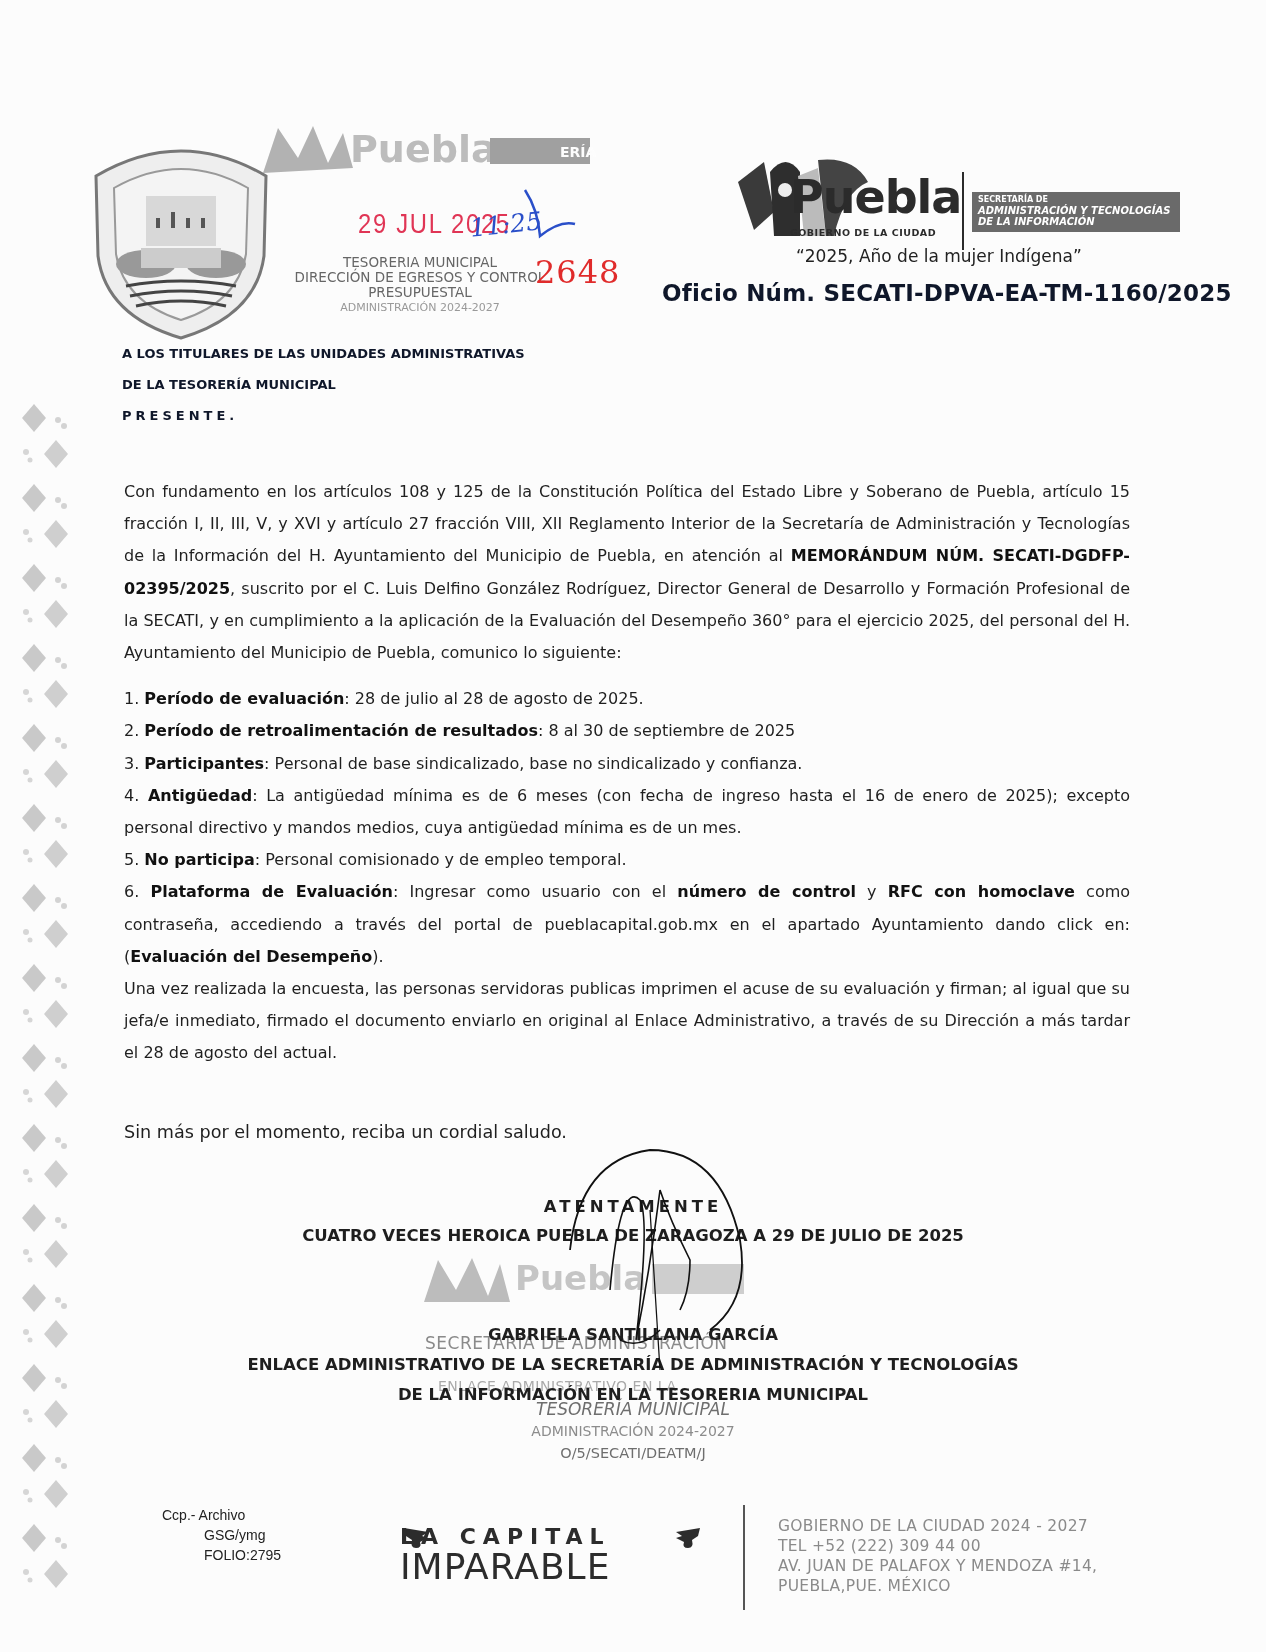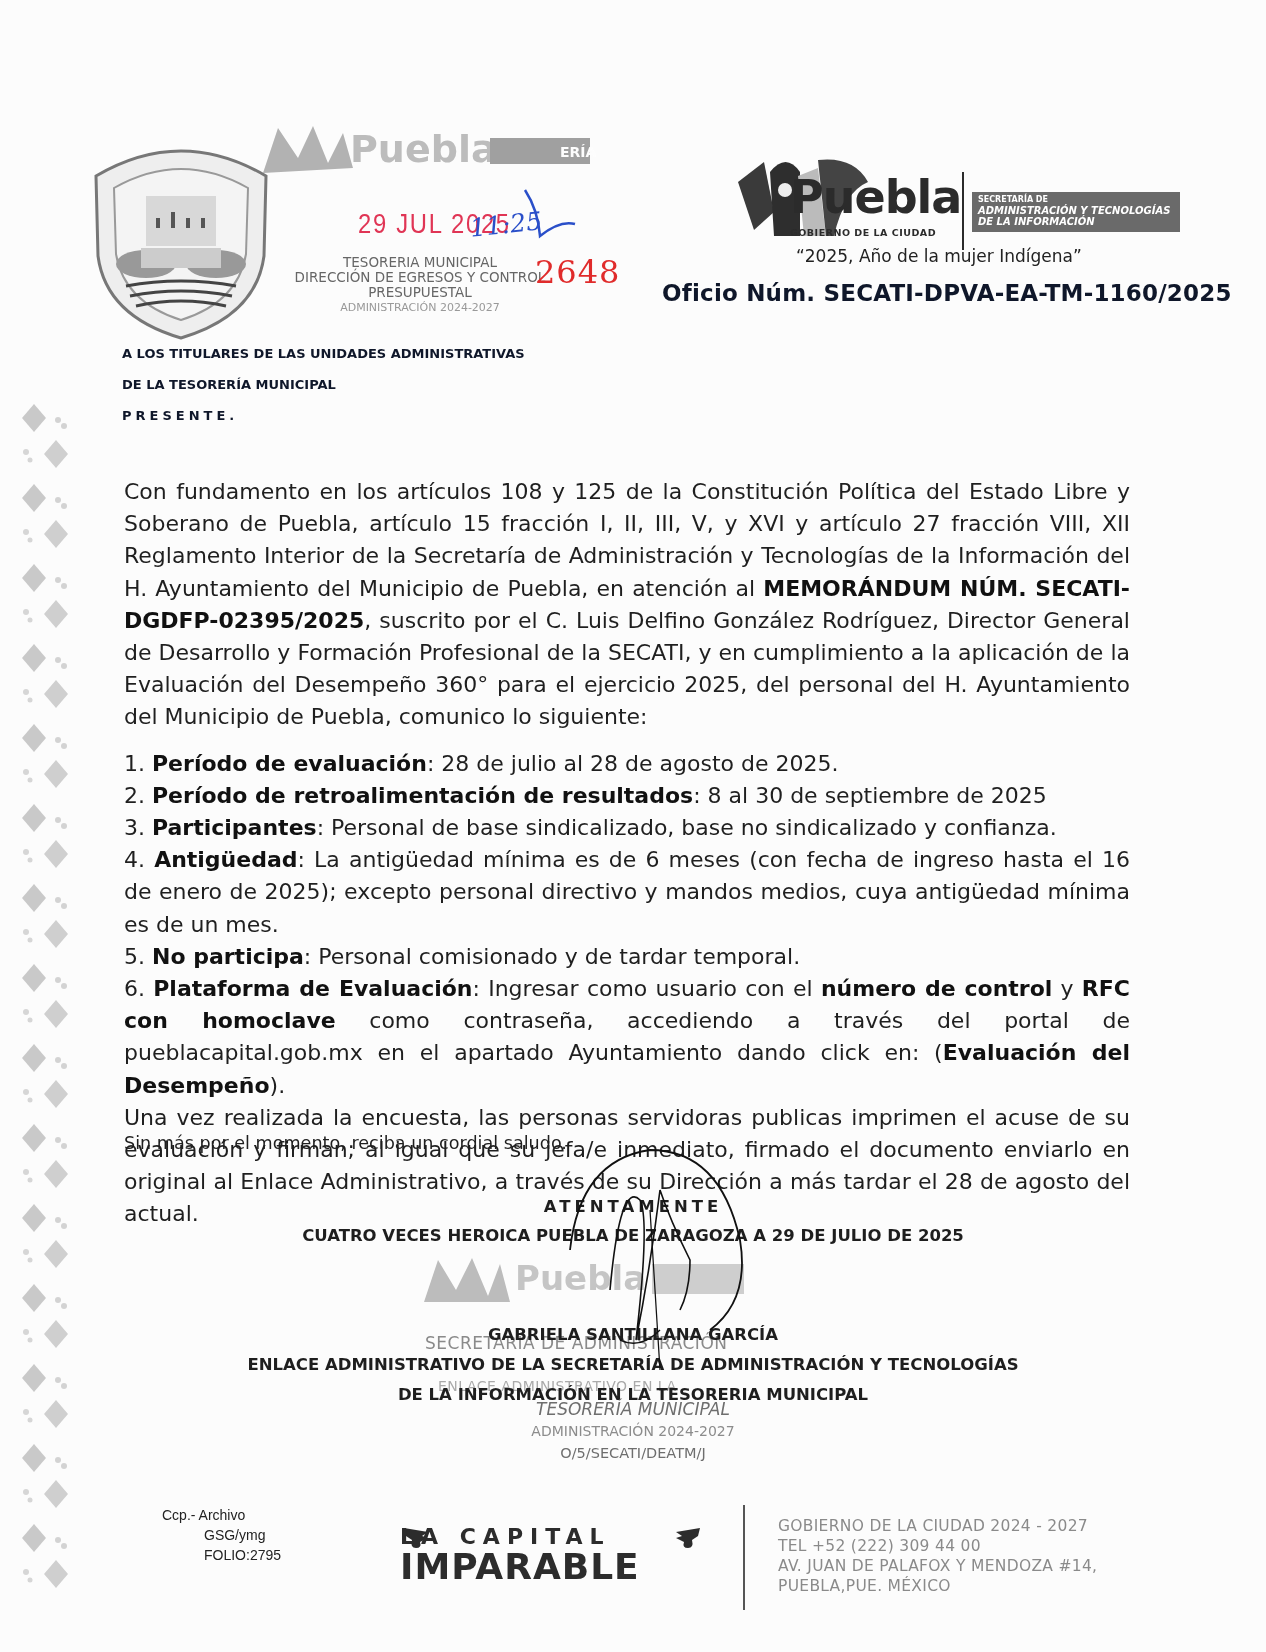--- a/index.html
+++ b/index.html
@@ -36,48 +36,48 @@
   .motto { left: 796px; top: 246px; font-size: 17px; color: #222; }
   .oficio { left: 662px; top: 280px; font-size: 23px; font-weight: bold; color: #0f172a; letter-spacing: .2px; }
 
   
   .addressee { left: 122px; top: 338px; font-weight: bold; font-size: 13px; line-height: 31px; color: #0f172a; }
   .addressee .present { letter-spacing: 4px; }
 
   
   .body-text {
     left: 124px; top: 476px; width: 1006px;
-    font-size: 22px; line-height: 32.2px; color: #1f1f1f; text-align: justify;
+    font-size: 16px; line-height: 32.2px; color: #1f1f1f; text-align: justify;
   }
   .body-text p { margin: 0; }
   .body-text .gap { height: 14px; }
   .body-text b { color: #111; }
   .list-item { margin: 0; }
 
-  .closing { left: 124px; top: 1122px; font-size: 17.6px; color: #1f1f1f; margin-top: 11px; }
+  .closing { left: 124px; top: 1122px; font-size: 17.6px; color: #1f1f1f; }
 
   
   .signature { left: 540px; top: 1140px; width: 240px; height: 230px; }
   .atentamente { left: 0; width: 1266px; top: 1197px; text-align: center; font-weight: bold; font-size: 16.5px; letter-spacing: 4px; }
   .place-date { left: 0; width: 1266px; top: 1226px; text-align: center; font-weight: bold; font-size: 16.5px; }
   .seal-logo { left: 420px; top: 1252px; width: 340px; height: 55px; opacity: .55; }
   .seal-ghost { left: 425px; top: 1333px; color: #8a8a8a; font-size: 17px; letter-spacing: .5px; }
   .seal-ghost2 { left: 438px; top: 1378px; color: #aaa; font-size: 14px; letter-spacing: .5px; }
   .signer { left: 0; width: 1266px; top: 1320px; text-align: center; font-weight: bold; font-size: 16.5px; line-height: 30px; }
   .seal-lines { left: 0; width: 1266px; top: 1398px; text-align: center; color: #6e6e6e; line-height: 22px; }
   .seal-lines .l1 { font-size: 17px; font-style: italic; }
   .seal-lines .l2 { font-size: 14px; color: #8c8c8c; }
   .seal-lines .l3 { font-size: 14.5px; }
 
   
   .ccp { left: 162px; top: 1505px; font-family: "Liberation Sans", sans-serif; font-size: 14px; line-height: 20px; color: #222; }
   .ccp .indent { padding-left: 42px; display: block; }
   .footer-brand { left: 400px; top: 1525px; width: 300px; color: #2c2c2c; }
   .footer-brand .t1 { font-size: 22px; font-weight: bold; letter-spacing: 7px; line-height: 24px; }
-  .footer-brand .t2 { font-size: 36px; font-weight: bold; letter-spacing: 1px; line-height: 36px; }
+  .footer-brand .t2 { font-size: 36px; font-weight: normal; letter-spacing: 1px; line-height: 36px; }
   .wing-l { left: 402px; top: 1526px; width: 30px; height: 24px; }
   .wing-r { left: 672px; top: 1526px; width: 30px; height: 24px; }
   .footer-divider { left: 743px; top: 1505px; width: 2px; height: 105px; background: #555; }
   .footer-contact { left: 778px; top: 1516px; font-size: 15.5px; line-height: 20px; color: #8a8a8a; letter-spacing: .3px; }
 </style>
 </head>
 <body>
 
 <svg class="abs side-border" viewBox="0 0 60 1200">
   <defs>
@@ -152,21 +152,21 @@
   <div class="present">PRESENTE.</div>
 </div>
 
 <div class="abs body-text">
   <p><span>Con fundamento en los artículos 108 y 125 de la Constitución Política del Estado Libre y Soberano de Puebla, artículo 15 fracción I, II, III, V, y XVI y artículo 27 fracción VIII, XII Reglamento Interior de la Secretaría de Administración y Tecnologías de la Información del H. Ayuntamiento del Municipio de Puebla, en atención al </span><b>MEMORÁNDUM NÚM. SECATI-DGDFP-02395/2025</b><span>, suscrito por el C. Luis Delfino González Rodríguez, Director General de Desarrollo y Formación Profesional de la SECATI, y en cumplimiento a la aplicación de la Evaluación del Desempeño 360° para el ejercicio 2025, del personal del H. Ayuntamiento del Municipio de Puebla, comunico lo siguiente:</span></p>
   <div class="gap"></div>
   <p class="list-item"><span>1. </span><b>Período de evaluación</b><span>: 28 de julio al 28 de agosto de 2025.</span></p>
   <p class="list-item"><span>2. </span><b>Período de retroalimentación de resultados</b><span>: 8 al 30 de septiembre de 2025</span></p>
   <p class="list-item"><span>3. </span><b>Participantes</b><span>: Personal de base sindicalizado, base no sindicalizado y confianza.</span></p>
   <p class="list-item"><span>4. </span><b>Antigüedad</b><span>: La antigüedad mínima es de 6 meses (con fecha de ingreso hasta el 16 de enero de 2025); excepto personal directivo y mandos medios, cuya antigüedad mínima es de un mes.</span></p>
-  <p class="list-item"><span>5. </span><b>No participa</b><span>: Personal comisionado y de tardar temporal.</span></p>
+  <p class="list-item"><span>5. </span><b>No participa</b><span>: Personal comisionado y de empleo temporal.</span></p>
   <p class="list-item"><span>6. </span><b>Plataforma de Evaluación</b><span>: Ingresar como usuario con el </span><b>número de control</b><span> y </span><b>RFC con homoclave</b><span> como contraseña, accediendo a través del portal de pueblacapital.gob.mx en el apartado Ayuntamiento dando click en: (</span><b>Evaluación del Desempeño</b><span>).</span></p>
   <p>Una vez realizada la encuesta, las personas servidoras publicas imprimen el acuse de su evaluación y firman; al igual que su jefa/e inmediato, firmado el documento enviarlo en original al Enlace Administrativo, a través de su Dirección a más tardar el 28 de agosto del actual.</p>
 </div>
 
 <div class="abs closing">Sin más por el momento, reciba un cordial saludo.</div>
 
 <svg class="abs seal-logo" viewBox="0 0 340 55">
   <path d="M4,50 L18,8 L36,38 L52,6 L68,44 L80,12 L90,50 Z" fill="#888"></path>
   <text x="95" y="38" font-size="34" font-weight="bold" fill="#999" font-family="DejaVu Sans, sans-serif">Puebla</text>
   <rect x="232" y="12" width="92" height="30" fill="#aaa"></rect>

